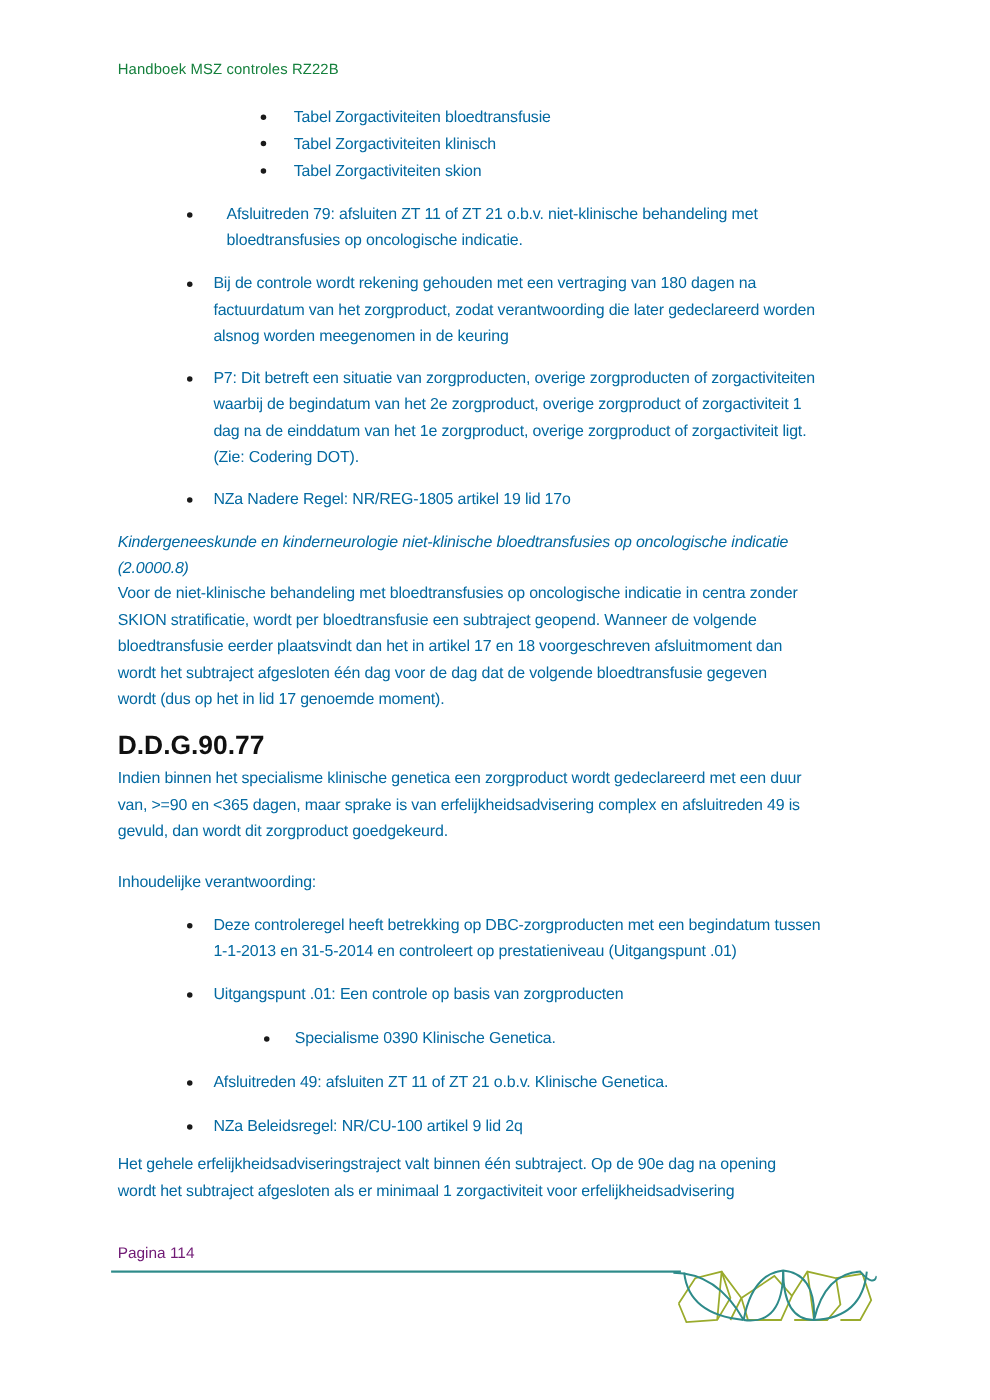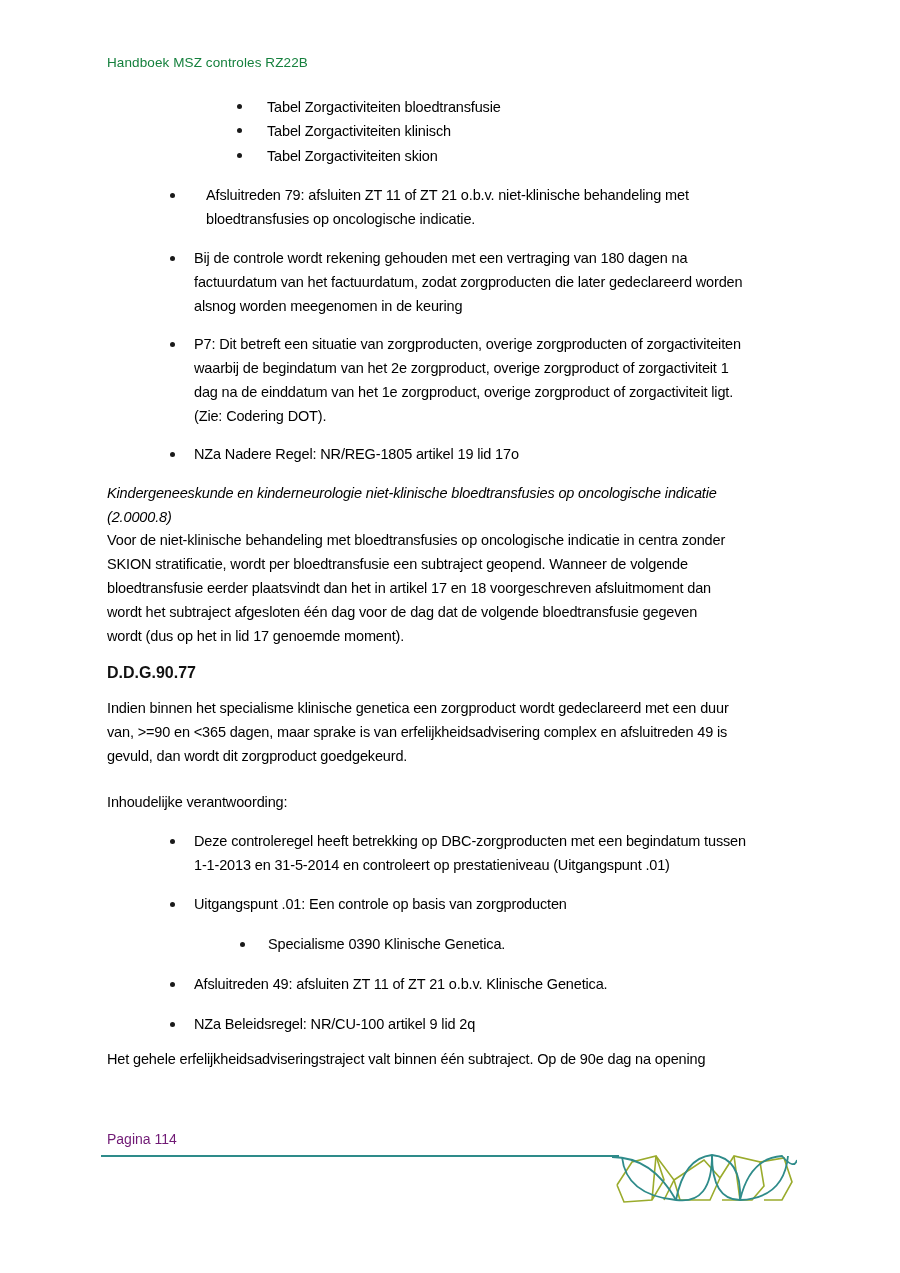--- a/index.html
+++ b/index.html
@@ -1,21 +1,21 @@
 <!DOCTYPE html>
 <html><head>
   <meta charset="utf-8">
   <style>
     html, body { margin: 0; padding: 0; background: #ffffff; }
     body { width: 900px; height: 1273px; position: relative; overflow: hidden;
            font-family: "Liberation Sans", "DejaVu Sans", sans-serif; color: #1a1a1a; }
     .header { position: absolute; left: 107px; top: 55px; font-size: 13.5px; color: #15803d; letter-spacing: 0.1px; }
-    .txt { position: absolute; font-size: 14.5px; line-height: 24px; color: #000000; letter-spacing: -0.15px; }
+    .txt { position: absolute; font-size: 14.5px; line-height: 24px; color: #0369a1; letter-spacing: -0.15px; }
     .bullet { position: absolute; width: 5px; height: 5px; border-radius: 50%; background: #1a1a1a; }
-    .heading { position: absolute; left: 107px; top: 664px; font-size: 16px; font-weight: bold; color: #111; }
+    .heading { position: absolute; left: 107px; top: 664px; font-size: 24px; font-weight: bold; color: #111; }
     .italic { font-style: italic; }
     .footer-page { position: absolute; left: 107px; top: 1131px; font-size: 14px; color: #701a75; }
     .footer-line { position: absolute; left: 101px; top: 1155px; width: 518px; height: 2px; background: #2e8b8a; }
     .footer-ornament { position: absolute; left: 612px; top: 1150px; }
   </style>
 </head>
 <body>
 
 <div class="header">Handboek MSZ controles RZ22B</div>
 
@@ -31,21 +31,21 @@
 <div>
   <span class="bullet" style="left:170px; top:193px;"></span>
   <div class="txt" style="left:194px; top:183px;margin-left:12px;">
     <div>Afsluitreden 79: afsluiten ZT 11 of ZT 21 o.b.v. niet-klinische behandeling met</div>
     <div>bloedtransfusies op oncologische indicatie.</div>
   </div>
 
   <span class="bullet" style="left:170px; top:256px;"></span>
   <div class="txt" style="left:194px; top:246px;">
     <div>Bij de controle wordt rekening gehouden met een vertraging van 180 dagen na</div>
-    <div>factuurdatum van het factuurdatum, zodat zorgproducten die later gedeclareerd worden</div>
+    <div>factuurdatum van het zorgproduct, zodat verantwoording die later gedeclareerd worden</div>
     <div>alsnog worden meegenomen in de keuring</div>
   </div>
 
   <span class="bullet" style="left:170px; top:342px;"></span>
   <div class="txt" style="left:194px; top:332px;">
     <div>P7: Dit betreft een situatie van zorgproducten, overige zorgproducten of zorgactiviteiten</div>
     <div>waarbij de begindatum van het 2e zorgproduct, overige zorgproduct of zorgactiviteit 1</div>
     <div>dag na de einddatum van het 1e zorgproduct, overige zorgproduct of zorgactiviteit ligt.</div>
     <div>(Zie: Codering DOT).</div>
   </div>
@@ -94,20 +94,21 @@
 
   <span class="bullet" style="left:170px; top:982px;"></span>
   <div class="txt" style="left:194px; top:972px;">Afsluitreden 49: afsluiten ZT 11 of ZT 21 o.b.v. Klinische Genetica.</div>
 
   <span class="bullet" style="left:170px; top:1022px;"></span>
   <div class="txt" style="left:194px; top:1012px;">NZa Beleidsregel: NR/CU-100  artikel 9 lid 2q</div>
 </div>
 
 <div class="txt" style="left:107px; top:1047px;">
   <div>Het gehele erfelijkheidsadviseringstraject valt binnen één subtraject. Op de 90e dag na opening</div>
+  <div>wordt het subtraject afgesloten als er minimaal 1 zorgactiviteit voor erfelijkheidsadvisering</div>
 </div>
 
 <div class="footer-page">Pagina 114</div>
 <div class="footer-line"></div>
 <div class="footer-ornament">
   <svg width="185" height="55" viewBox="0 0 185 55" xmlns="http://www.w3.org/2000/svg">
 
     <g fill="none" stroke="#9aab2c" stroke-width="1.6">
       <polyline points="5,35 20,12 44,6 52,30 40,50 12,52 5,35"></polyline>
       <polyline points="44,6 62,30 52,50"></polyline>

